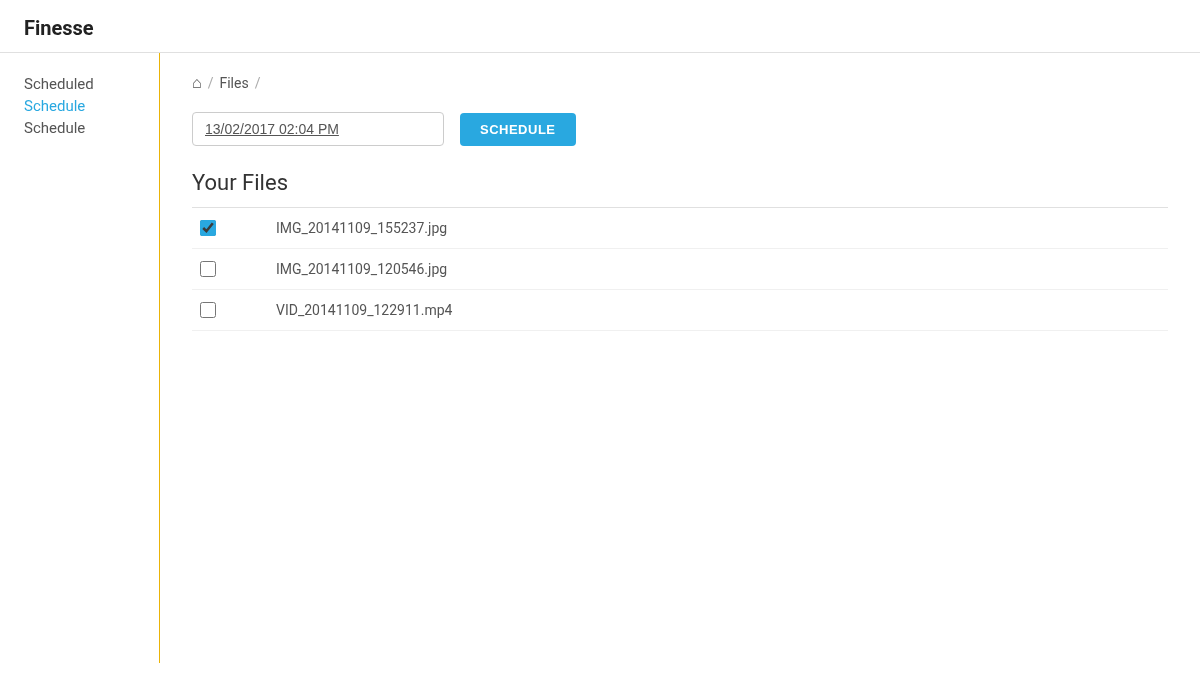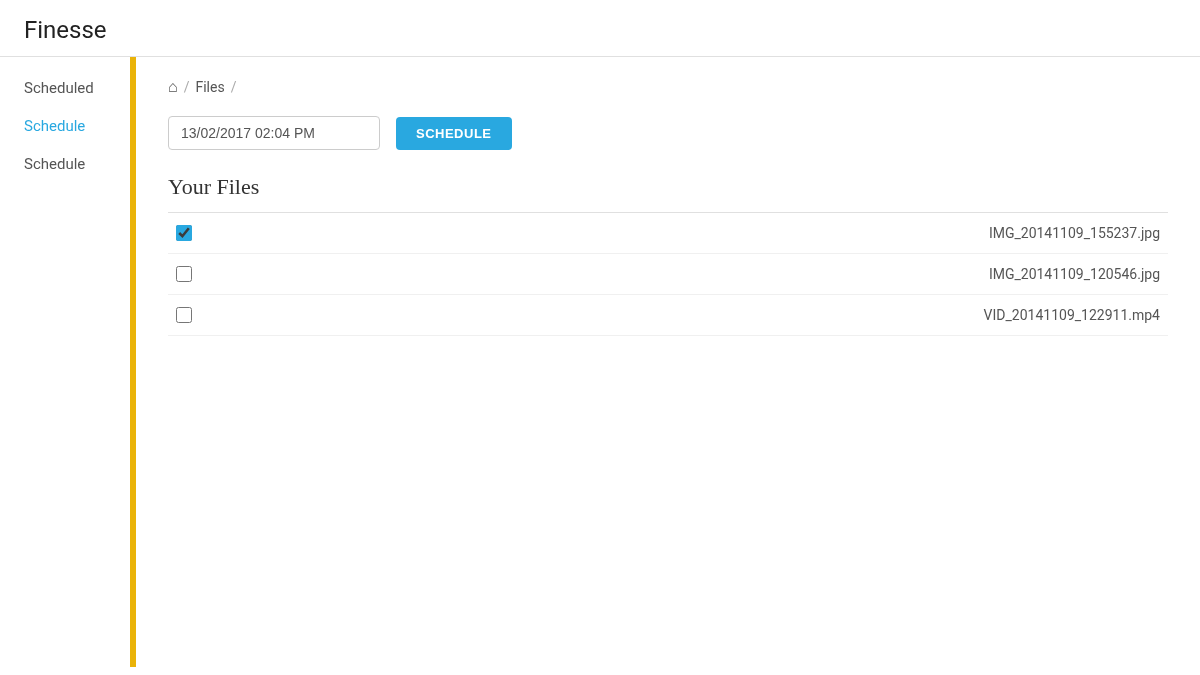--- a/index.html
+++ b/index.html
@@ -16,37 +16,37 @@
       height: 675px;
       overflow: hidden;
     }
 
     .app-header {
       padding: 16px 24px 12px 24px;
       border-bottom: 1px solid #e0e0e0;
     }
 
     .app-title {
-      font-size: 24px;
-      font-weight: 400;
+      font-size: 20px;
+      font-weight: 700;
       color: #222;
     }
 
     .app-body {
       display: flex;
       height: calc(675px - 65px);
     }
 
     .sidebar {
-      width: 136px;
+      width: 160px;
       padding: 20px 24px;
-      border-right: 6px solid #eab308;
+      border-right: 1px solid #eab308;
       display: flex;
       flex-direction: column;
-      gap: 16px;
+      gap: 0;
     }
 
     .sidebar-item {
       font-size: 15px;
       color: #555;
       cursor: pointer;
       padding: 2px 0;
     }
 
     .sidebar-item.active {
@@ -83,62 +83,61 @@
       gap: 16px;
       margin-bottom: 24px;
     }
 
     .schedule-input {
       border: 1px solid #ccc;
       border-radius: 4px;
       padding: 8px 12px;
       font-size: 14px;
       color: #555;
-      width: 212px;
+      width: 252px;
       outline: none;
+      text-decoration: underline;
     }
 
     .schedule-button {
       background-color: #29a8e0;
       color: #fff;
       border: none;
       border-radius: 4px;
       padding: 9px 20px;
       font-size: 13px;
       font-weight: 700;
       letter-spacing: 0.5px;
       cursor: pointer;
       text-transform: uppercase;
     }
 
     .section-title {
       font-size: 22px;
       font-weight: 400;
       color: #333;
       margin-bottom: 12px;
-      font-family: Liberation Serif, serif;
     }
 
     .files-divider {
       border: none;
       border-top: 1px solid #e0e0e0;
       margin-bottom: 0;
     }
 
     .file-list {
       list-style: none;
     }
 
     .file-item {
       display: flex;
       align-items: center;
       padding: 12px 8px;
       border-bottom: 1px solid #f0f0f0;
       gap: 60px;
-      justify-content: space-between;
     }
 
     .file-checkbox {
       width: 16px;
       height: 16px;
       cursor: pointer;
       accent-color: #29a8e0;
       flex-shrink: 0;
     }
 

